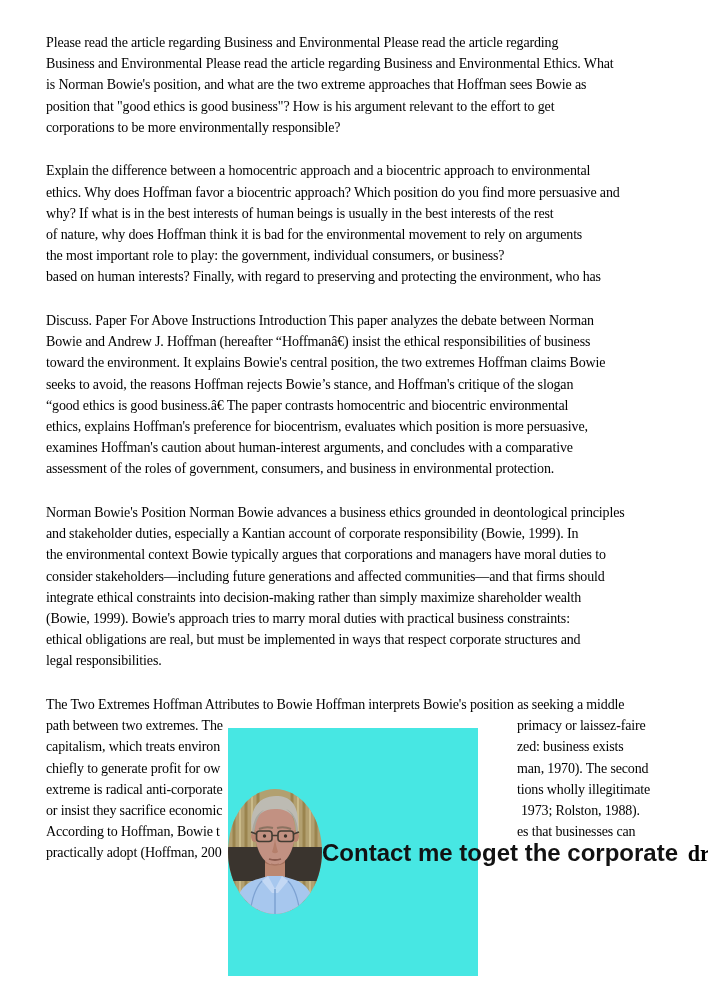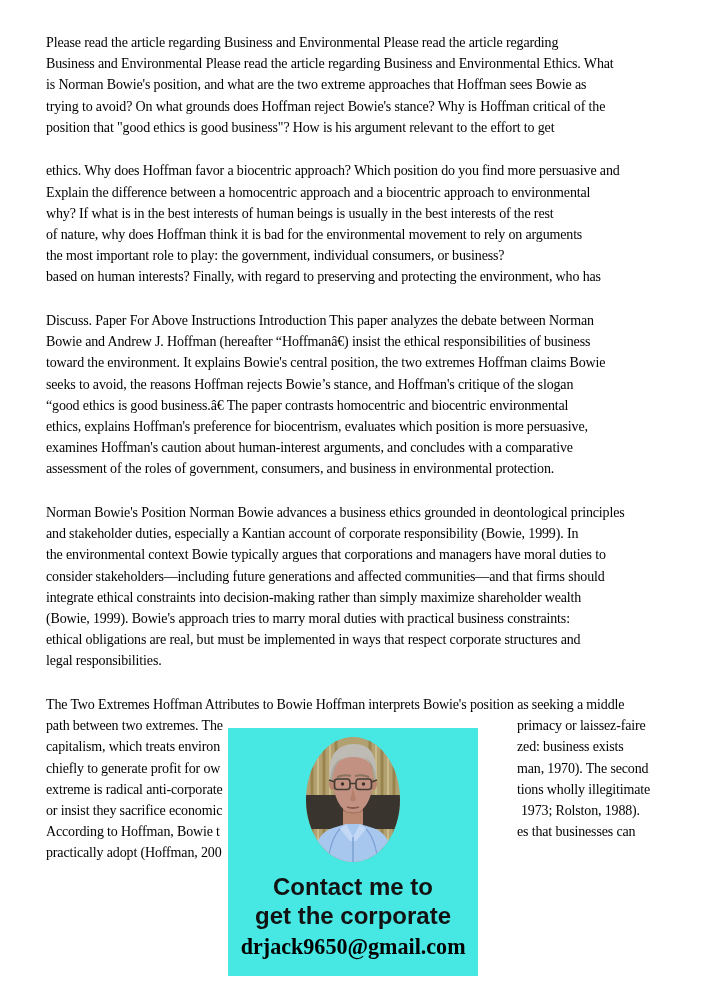--- a/index.html
+++ b/index.html
@@ -7,21 +7,21 @@
   .doc{
     position:absolute;left:46px;top:32px;width:620px;
     font-family:"Liberation Serif","DejaVu Serif",serif;
     font-size:14px;line-height:21.2px;color:#000;letter-spacing:-0.15px;
   }
   .para{margin:0 0 22.5px 0;}
   .line{position:relative;height:21.2px;line-height:21.2px;white-space:nowrap;}
   .rfrag{position:absolute;left:431px;top:0;white-space:nowrap;margin-left:40px;}
   .promo{
     position:absolute;left:228px;top:728px;width:250px;height:248px;
-    display:flex;flex-direction:column;align-items:center;z-index:2;text-align:right;
+    display:flex;align-items:center;z-index:2;text-align:right;
   }
   .avatar{width:94px;height:125px;margin:9px 0 10px 0;flex:0 0 auto;}
   .promo-h{
     font-family:"Liberation Sans","DejaVu Sans",sans-serif;
     font-weight:700;font-size:24px;line-height:29px;color:#121212;white-space:nowrap;
   }
   .promo-email{
     font-family:"Liberation Serif","DejaVu Serif",serif;
     font-weight:700;font-size:24px;line-height:30px;color:#000;
     transform:scaleX(0.92);transform-origin:50% 50%;margin-top:1px;white-space:nowrap;
@@ -30,26 +30,26 @@
 </head>
 <body>
 
 <div class="page">
 
   <div class="doc">
       <div class="para">
         <div class="line">Please read the article regarding Business and Environmental Please read the article regarding</div>
         <div class="line">Business and Environmental Please read the article regarding Business and Environmental Ethics. What</div>
         <div class="line">is Norman Bowie's position, and what are the two extreme approaches that Hoffman sees Bowie as</div>
-        <div class="line">trying to avoid? On what grounds does Hoffman reject Bowie's stance? Why is Hoffman critical of the</div>
         <div class="line">position that "good ethics is good business"? How is his argument relevant to the effort to get</div>
+        <div class="line">corporations to be more environmentally responsible?</div>
       </div>
       <div class="para">
+        <div class="line">Explain the difference between a homocentric approach and a biocentric approach to environmental</div>
         <div class="line">ethics. Why does Hoffman favor a biocentric approach? Which position do you find more persuasive and</div>
-        <div class="line">Explain the difference between a homocentric approach and a biocentric approach to environmental</div>
         <div class="line">why? If what is in the best interests of human beings is usually in the best interests of the rest</div>
         <div class="line">of nature, why does Hoffman think it is bad for the environmental movement to rely on arguments</div>
         <div class="line">the most important role to play: the government, individual consumers, or business?</div>
         <div class="line">based on human interests? Finally, with regard to preserving and protecting the environment, who has</div>
       </div>
       <div class="para">
         <div class="line">Discuss. Paper For Above Instructions Introduction This paper analyzes the debate between Norman</div>
         <div class="line">Bowie and Andrew J. Hoffman (hereafter “Hoffmanâ€) insist the ethical responsibilities of business</div>
         <div class="line">toward the environment. It explains Bowie's central position, the two extremes Hoffman claims Bowie</div>
         <div class="line">seeks to avoid, the reasons Hoffman rejects Bowie’s stance, and Hoffman's critique of the slogan</div>

